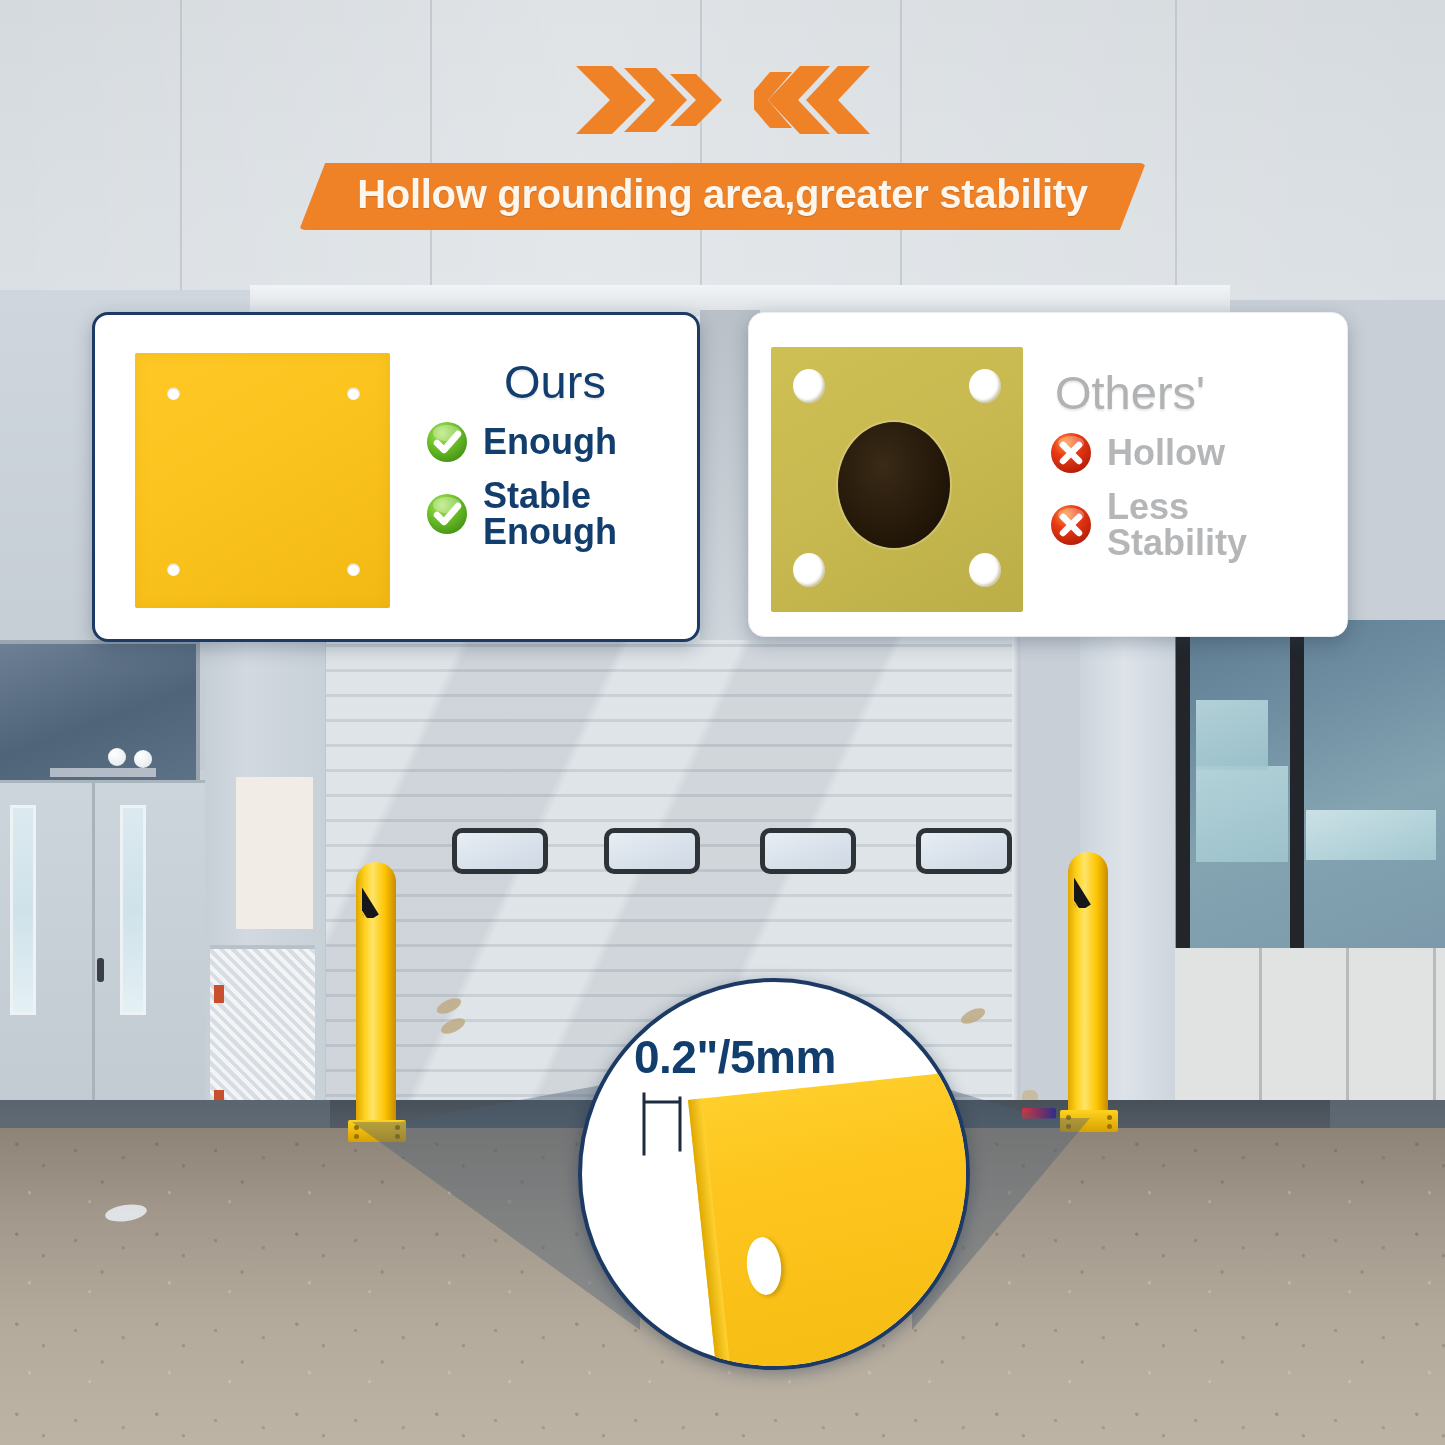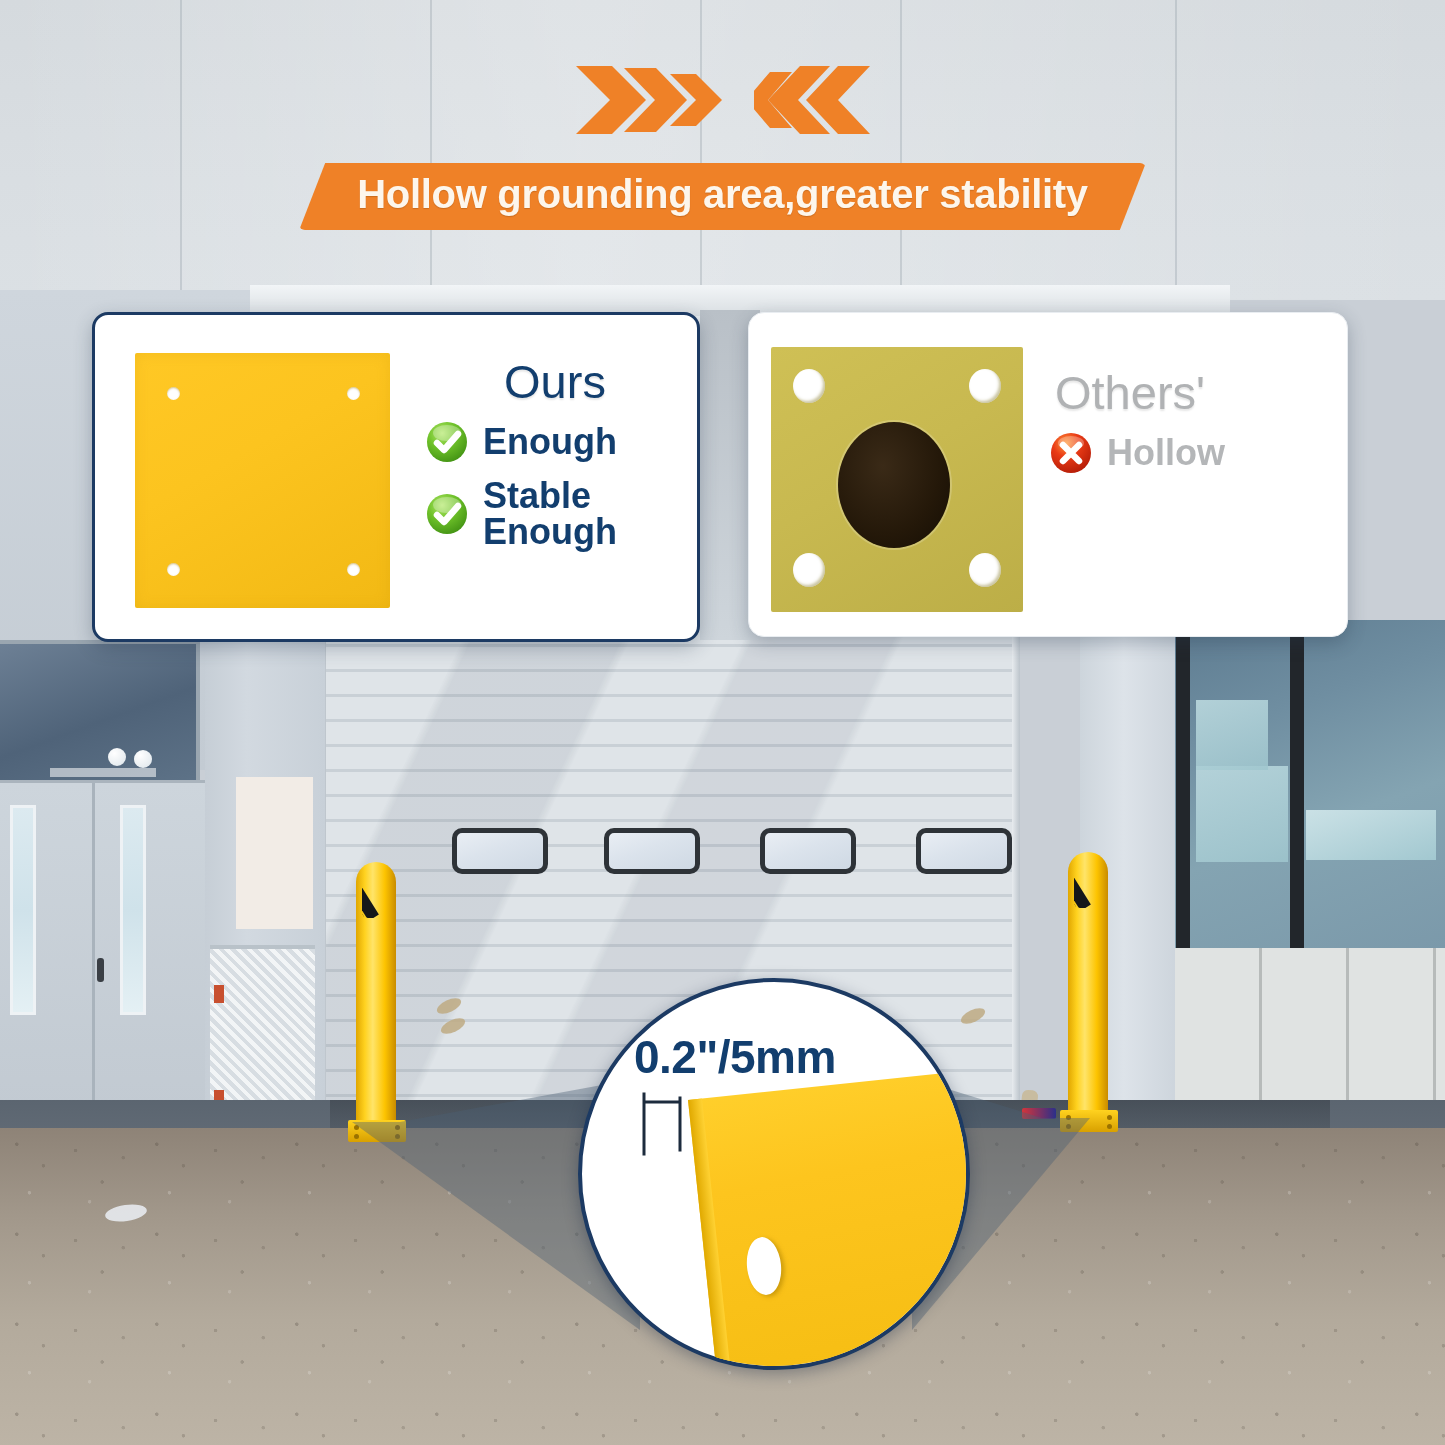--- a/index.html
+++ b/index.html
@@ -528,20 +528,33 @@
                 </radialGradient>
               </defs>
               <circle cx="22" cy="22" r="20" fill="url(#gbad)"></circle>
               <ellipse cx="22" cy="12" rx="13" ry="7" fill="#ffffff" opacity="0.28"></ellipse>
               <path d="M14 14 L30 30 M30 14 L14 30" stroke="#ffffff" stroke-width="6.5" fill="none" stroke-linecap="round"></path>
             </svg>
           </span>
           <span class="feat-text bad">Hollow</span>
         </div>
 
+        <div class="feat">
+          <span class="feat-badge">
+            <svg width="44" height="44" viewBox="0 0 44 44">
+              <circle cx="22" cy="22" r="20" fill="url(#gbad)"></circle>
+              <ellipse cx="22" cy="12" rx="13" ry="7" fill="#ffffff" opacity="0.28"></ellipse>
+              <path d="M14 14 L30 30 M30 14 L14 30" stroke="#ffffff" stroke-width="6.5" fill="none" stroke-linecap="round"></path>
+            </svg>
+          </span>
+          <span class="feat-text bad">
+            <span>Less</span><br>
+            <span>Stability</span>
+          </span>
+        </div>
 
       </div>
     </div>
   </div>
 
   <div class="magnifier">
     <div class="mag-plate"></div>
     <div class="mag-plate-edge"></div>
     <div class="mag-hole"></div>
 

